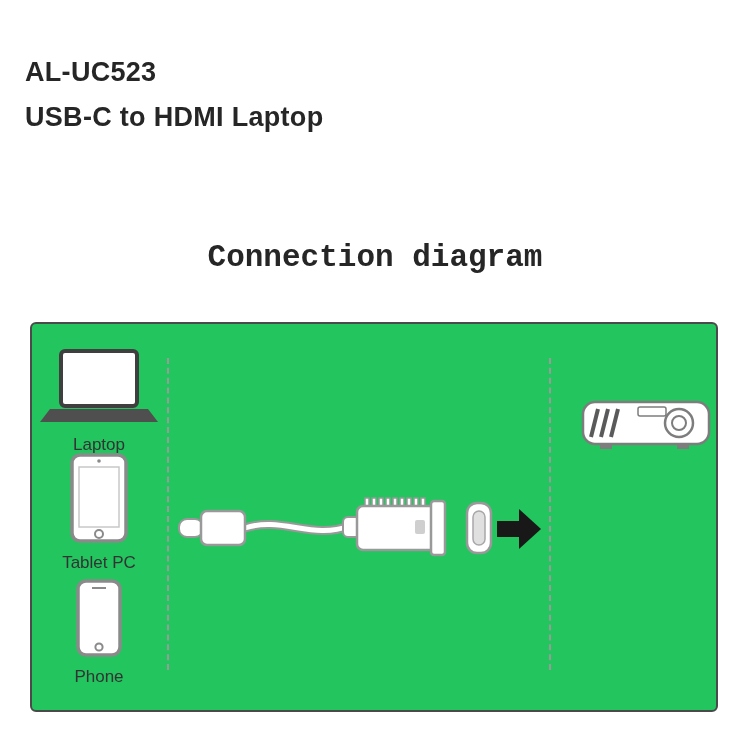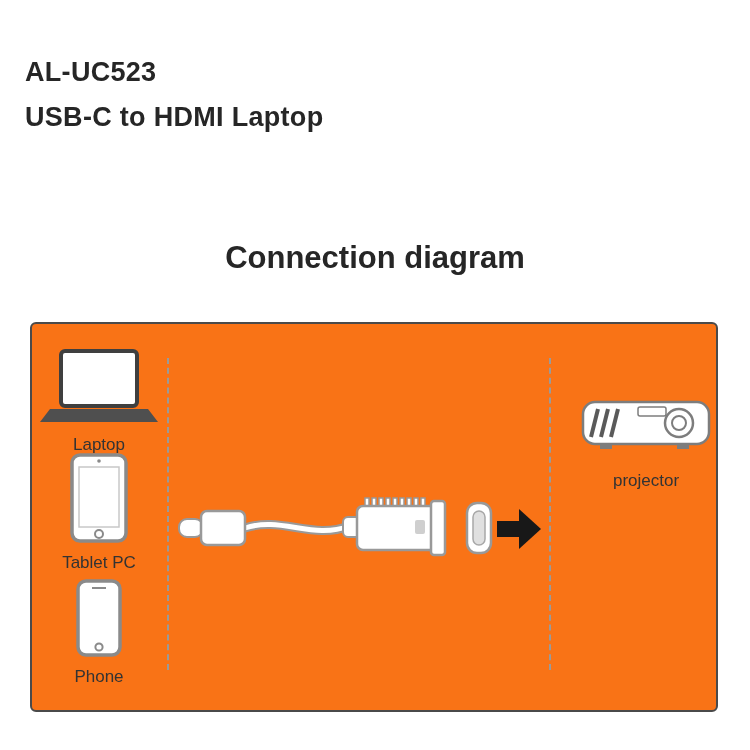--- a/index.html
+++ b/index.html
@@ -6,25 +6,25 @@
   .page {
     position: relative; width: 750px; height: 750px; background: #ffffff;
     font-family: "Liberation Sans", sans-serif; color: #2b2b2b; overflow: hidden;
   }
   .header { position: absolute; left: 25px; top: 50px; }
   .header .hline {
     font-size: 27px; font-weight: 700; line-height: 1.65; color: #262626; letter-spacing: 0.3px;
   }
   .diagram-title {
     position: absolute; top: 240px; left: 0; width: 100%; text-align: center;
-    margin: 0; font-size: 31px; font-weight: 700; color: #262626;
+    margin: 0; font-size: 31px; font-weight: 700; color: #262626; font-family: Liberation Mono, monospace;
   }
   .diagram-box {
     position: absolute; left: 30px; top: 322px; width: 684px; height: 386px;
-    border: 2px solid #4a4a4a; border-radius: 6px; background: #f97316;
+    border: 2px solid #4a4a4a; border-radius: 6px; background: #22c55e;
   }
   .dashed {
     position: absolute; top: 34px; height: 312px; width: 0;
     border-left: 2px dashed #9a9a9a;
   }
   .dashed-left { left: 135px; }
   .dashed-right { left: 517px; }
   .device { position: absolute; text-align: center; }
   .device-label { font-size: 17px; color: #333333; margin-top: 5px; }
   .dev-laptop   { left: 6px;   top: 24px;  width: 122px; }
@@ -127,18 +127,17 @@
           <line x1="18" y1="23" x2="11" y2="51"></line>
           <line x1="28" y1="23" x2="21" y2="51"></line>
           <line x1="38" y1="23" x2="31" y2="51"></line>
         </g>
         <circle cx="99" cy="37" r="14" fill="#ffffff" stroke="#7d7d7d" stroke-width="2.5"></circle>
         <circle cx="99" cy="37" r="7" fill="none" stroke="#7d7d7d" stroke-width="2"></circle>
         <rect x="58" y="21" width="28" height="9" rx="2" fill="none" stroke="#7d7d7d" stroke-width="1.5"></rect>
         <rect x="20" y="58" width="12" height="5" fill="#7d7d7d"></rect>
         <rect x="97" y="58" width="12" height="5" fill="#7d7d7d"></rect>
       </svg>
-      <div class="device-label">projector</div>
     </div>
 
 
   </div>
 </div>
 
 </body></html>

